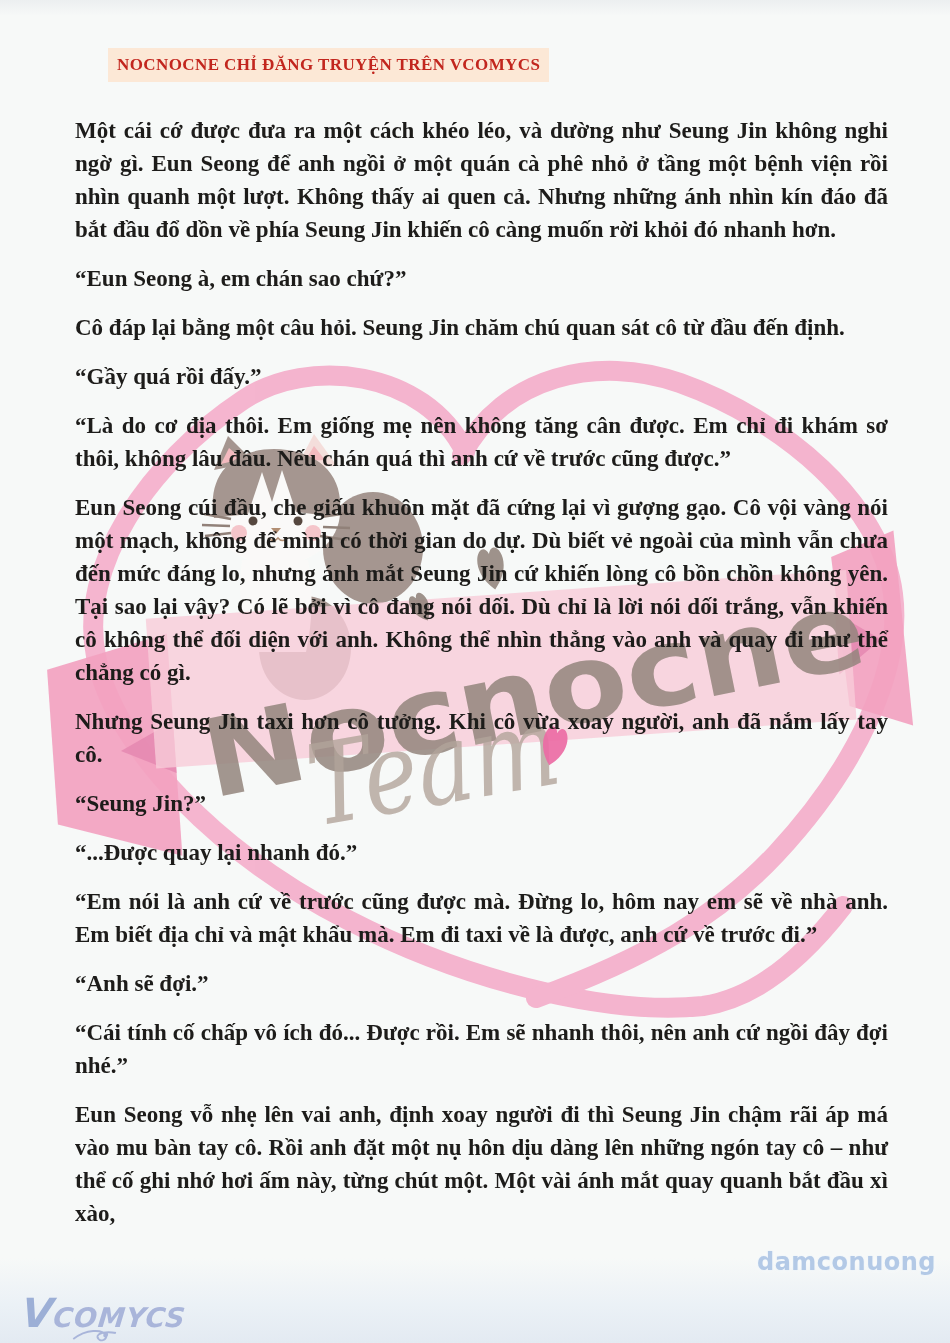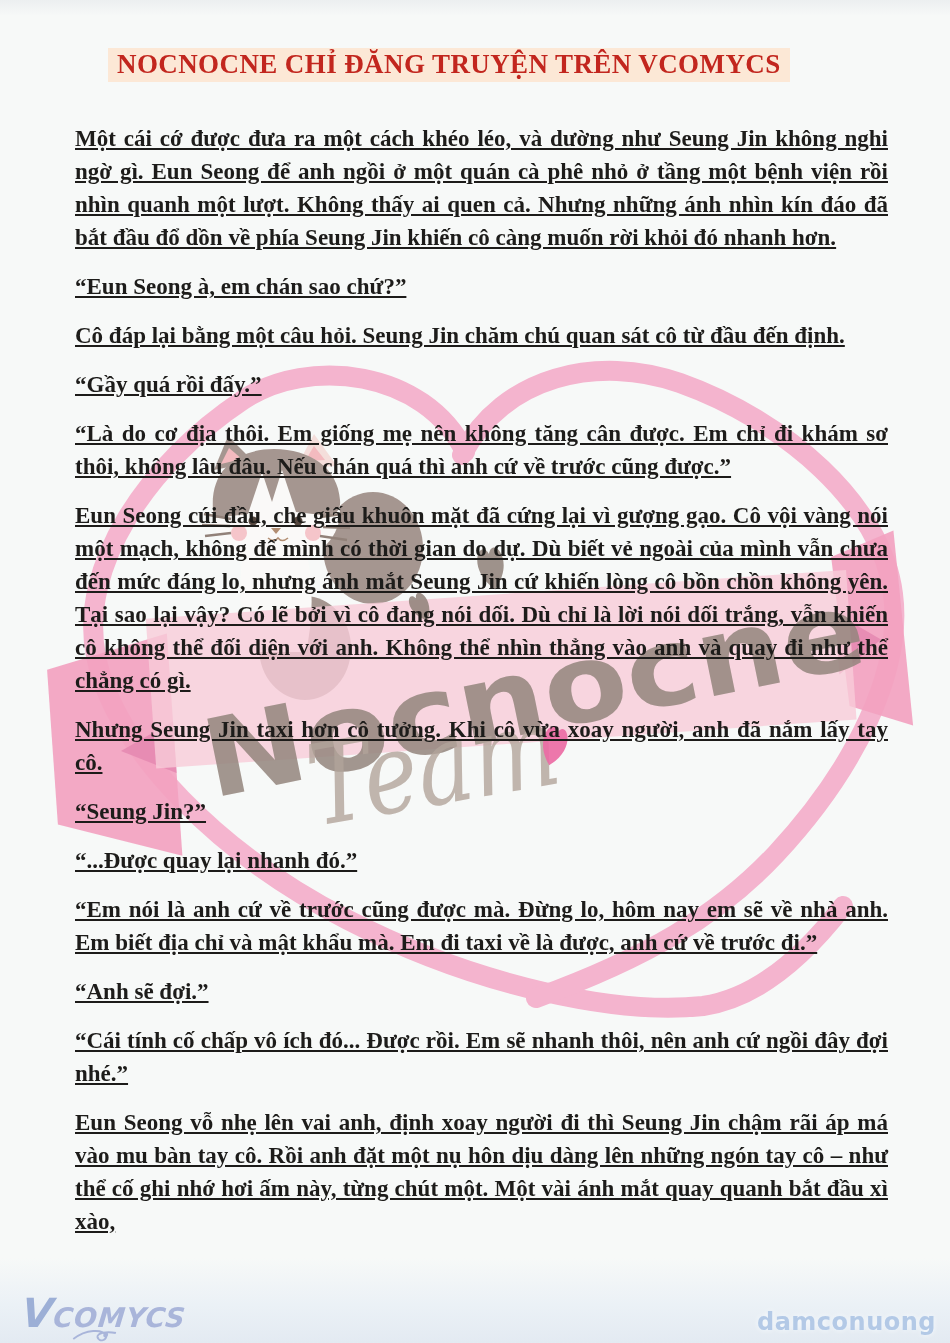--- a/index.html
+++ b/index.html
@@ -12,40 +12,40 @@
   .watermark{position:absolute;left:0;top:0;z-index:0;}
   .footer-wash{
     position:absolute;left:0;right:0;bottom:0;height:85px;z-index:1;
     background:linear-gradient(180deg,rgba(232,240,246,0) 0%,#ebf1f6 55%,#e3eaf2 100%);
   }
   .content{
     position:absolute;inset:0;z-index:2;box-sizing:border-box;
     padding:48px 62px 0 75px;
   }
   .header-banner{
-    display:inline-block;margin-left:33px;margin-bottom:40px;
+    display:inline-block;margin-left:33px;margin-bottom:32px;
     background:#fce8d6;color:#c2261e;
-    font-weight:700;font-size:27px;letter-spacing:.4px;
+    font-weight:700;font-size:17px;letter-spacing:.4px;
     padding:4px 9px 5px;line-height:25px;
   }
   p.para{
     margin:0 0 16px;font-size:23px;line-height:33px;font-weight:600;
-    color:#1d1c1a;text-align:justify;hyphens:none;text-decoration:underline;
+    color:#1d1c1a;text-align:justify;hyphens:none;
   }
   .logo-vcomycs{
     position:absolute;left:22px;top:1293px;z-index:3;
     font-family:"DejaVu Sans",sans-serif;font-style:italic;font-weight:bold;
     font-size:27px;letter-spacing:1px;color:#a9b5da;
     transform:skewX(-6deg);line-height:1;
   }
   .logo-vcomycs .logo-word{display:block;}
   .logo-vcomycs .logo-word::first-letter{font-size:40px;color:#9cafd6;}
   .logo-flourish{position:absolute;left:52px;top:34px;}
   .credit{
-    position:absolute;right:14px;top:1308px;z-index:3;
+    position:absolute;right:14px;top:1248px;z-index:3;
     font-family:"DejaVu Sans",sans-serif;font-weight:bold;font-size:24px;
     letter-spacing:.5px;color:#b3c9e6;
     text-shadow:0 0 5px rgba(255,255,255,.95), 0 0 2px rgba(210,228,245,.9);
   }
 </style>
 </head>
 <body>
 
 <div class="page">
 

